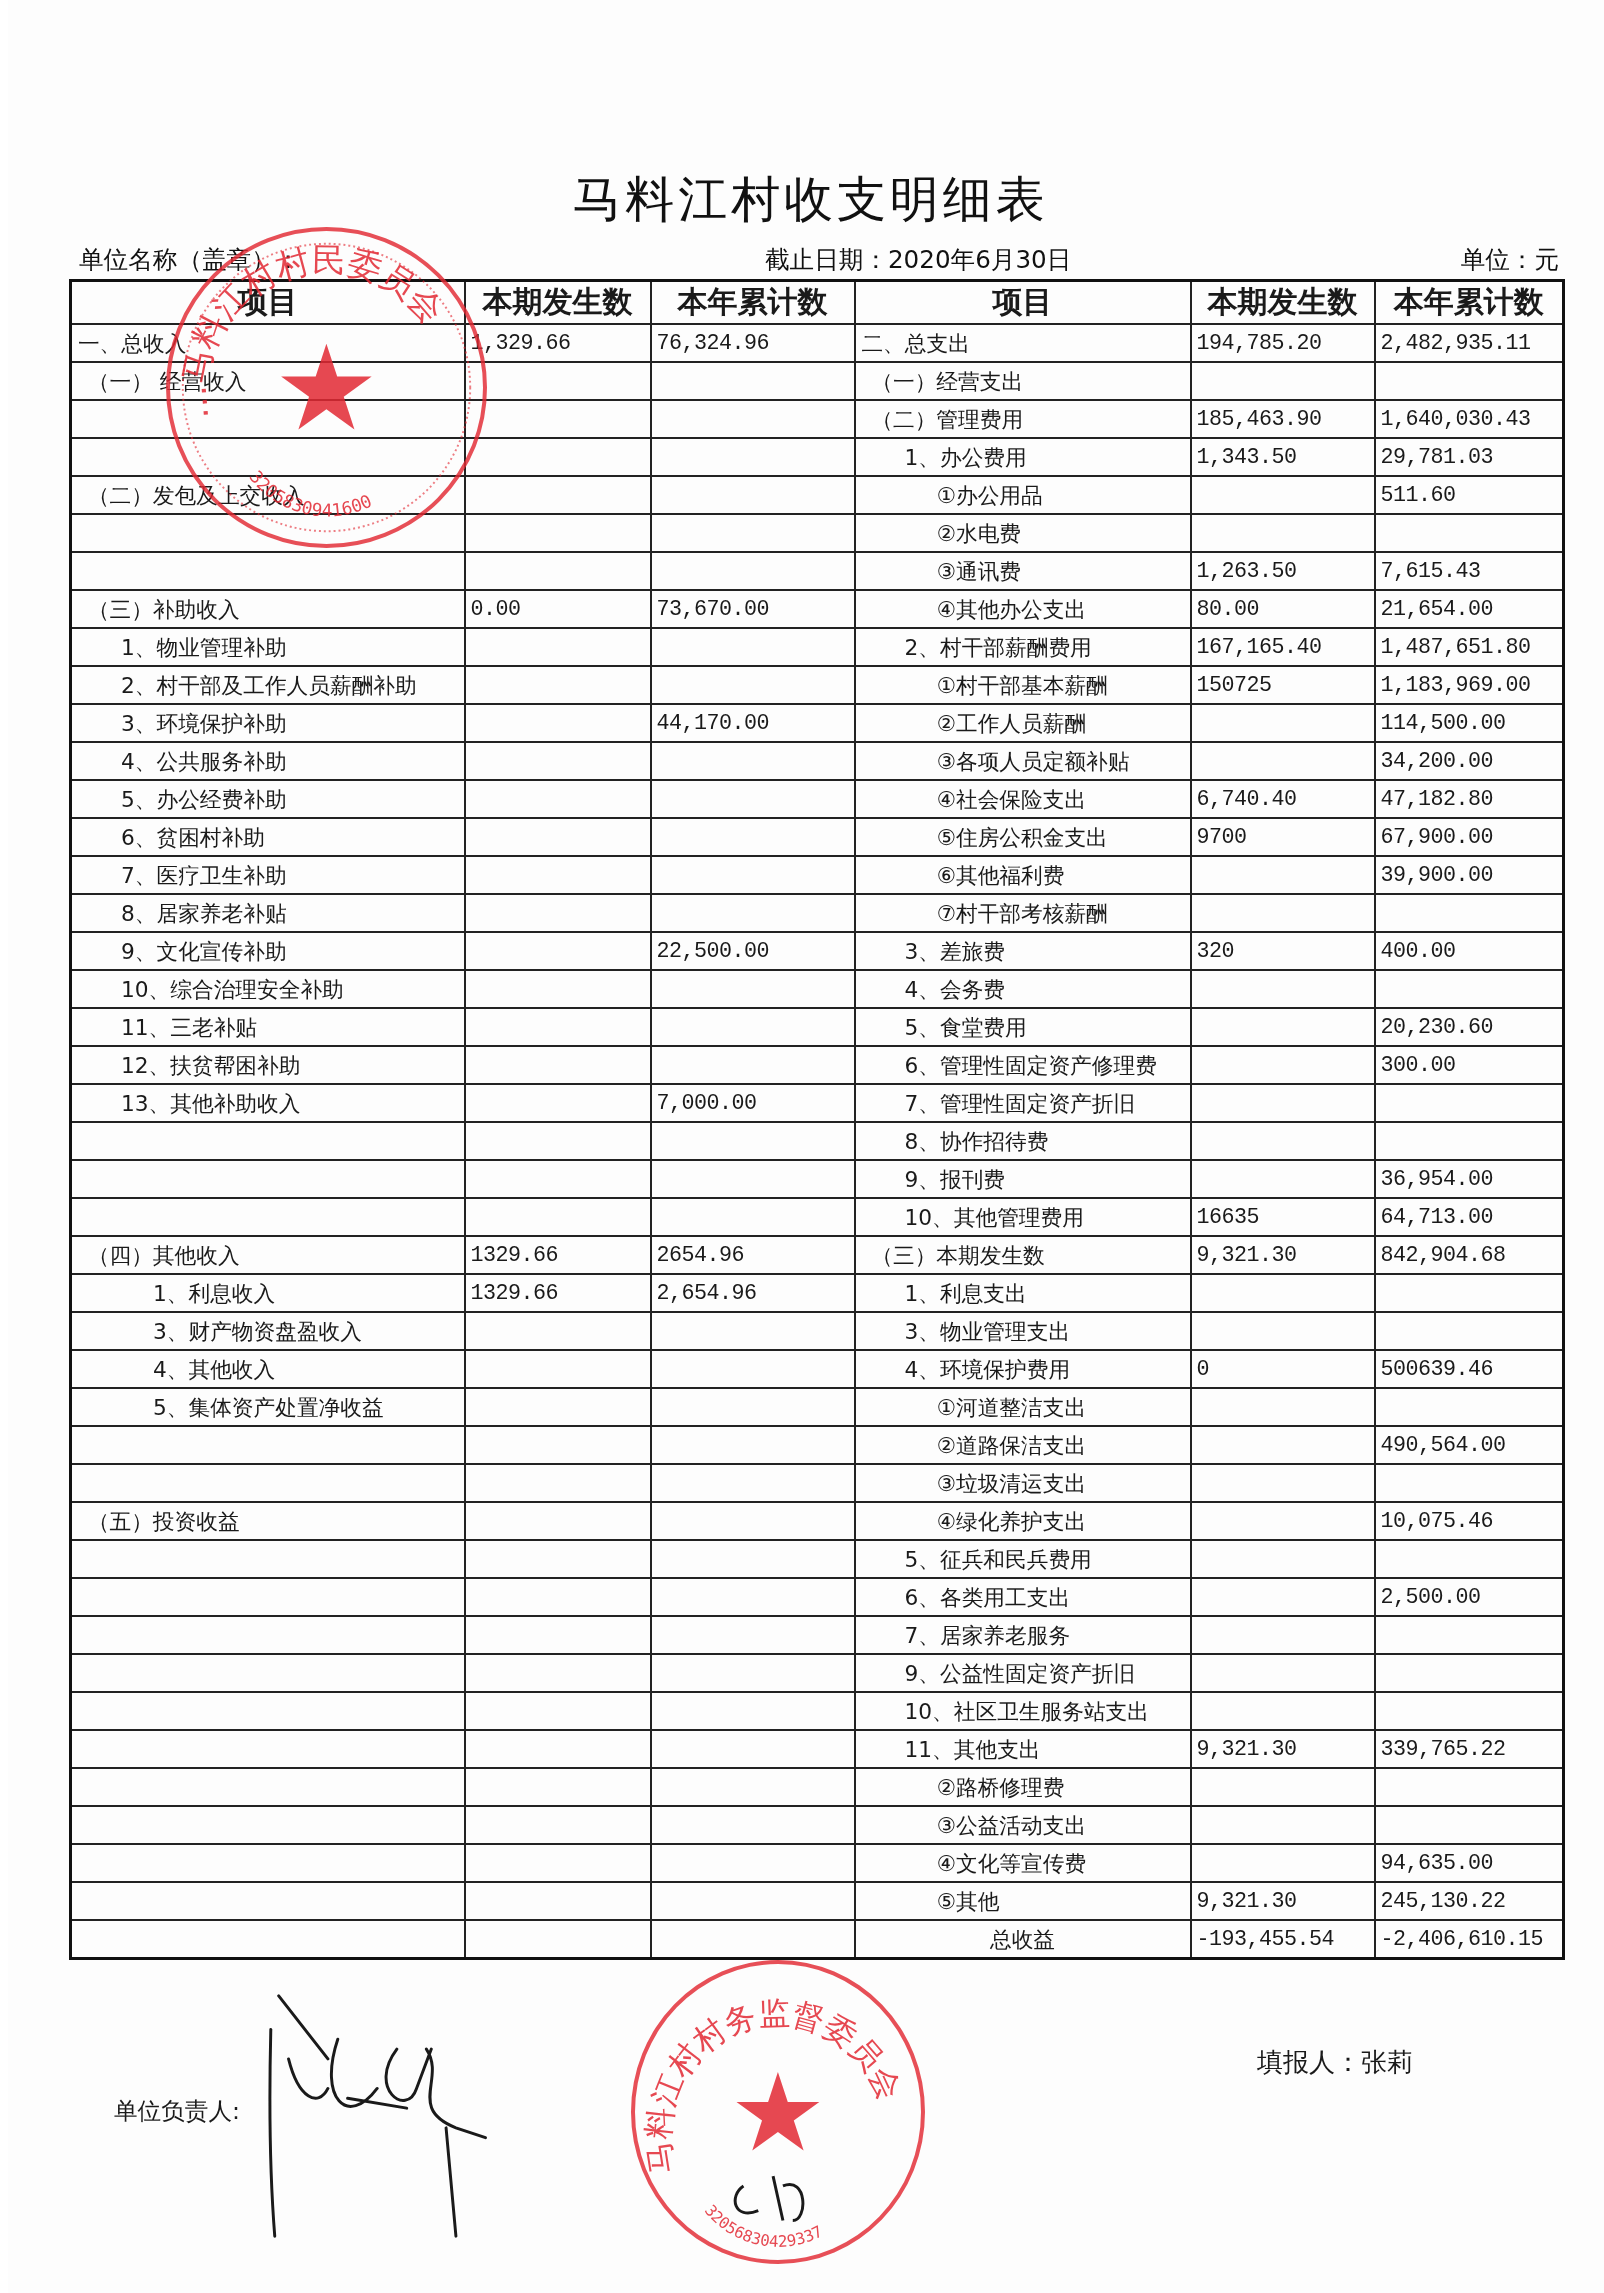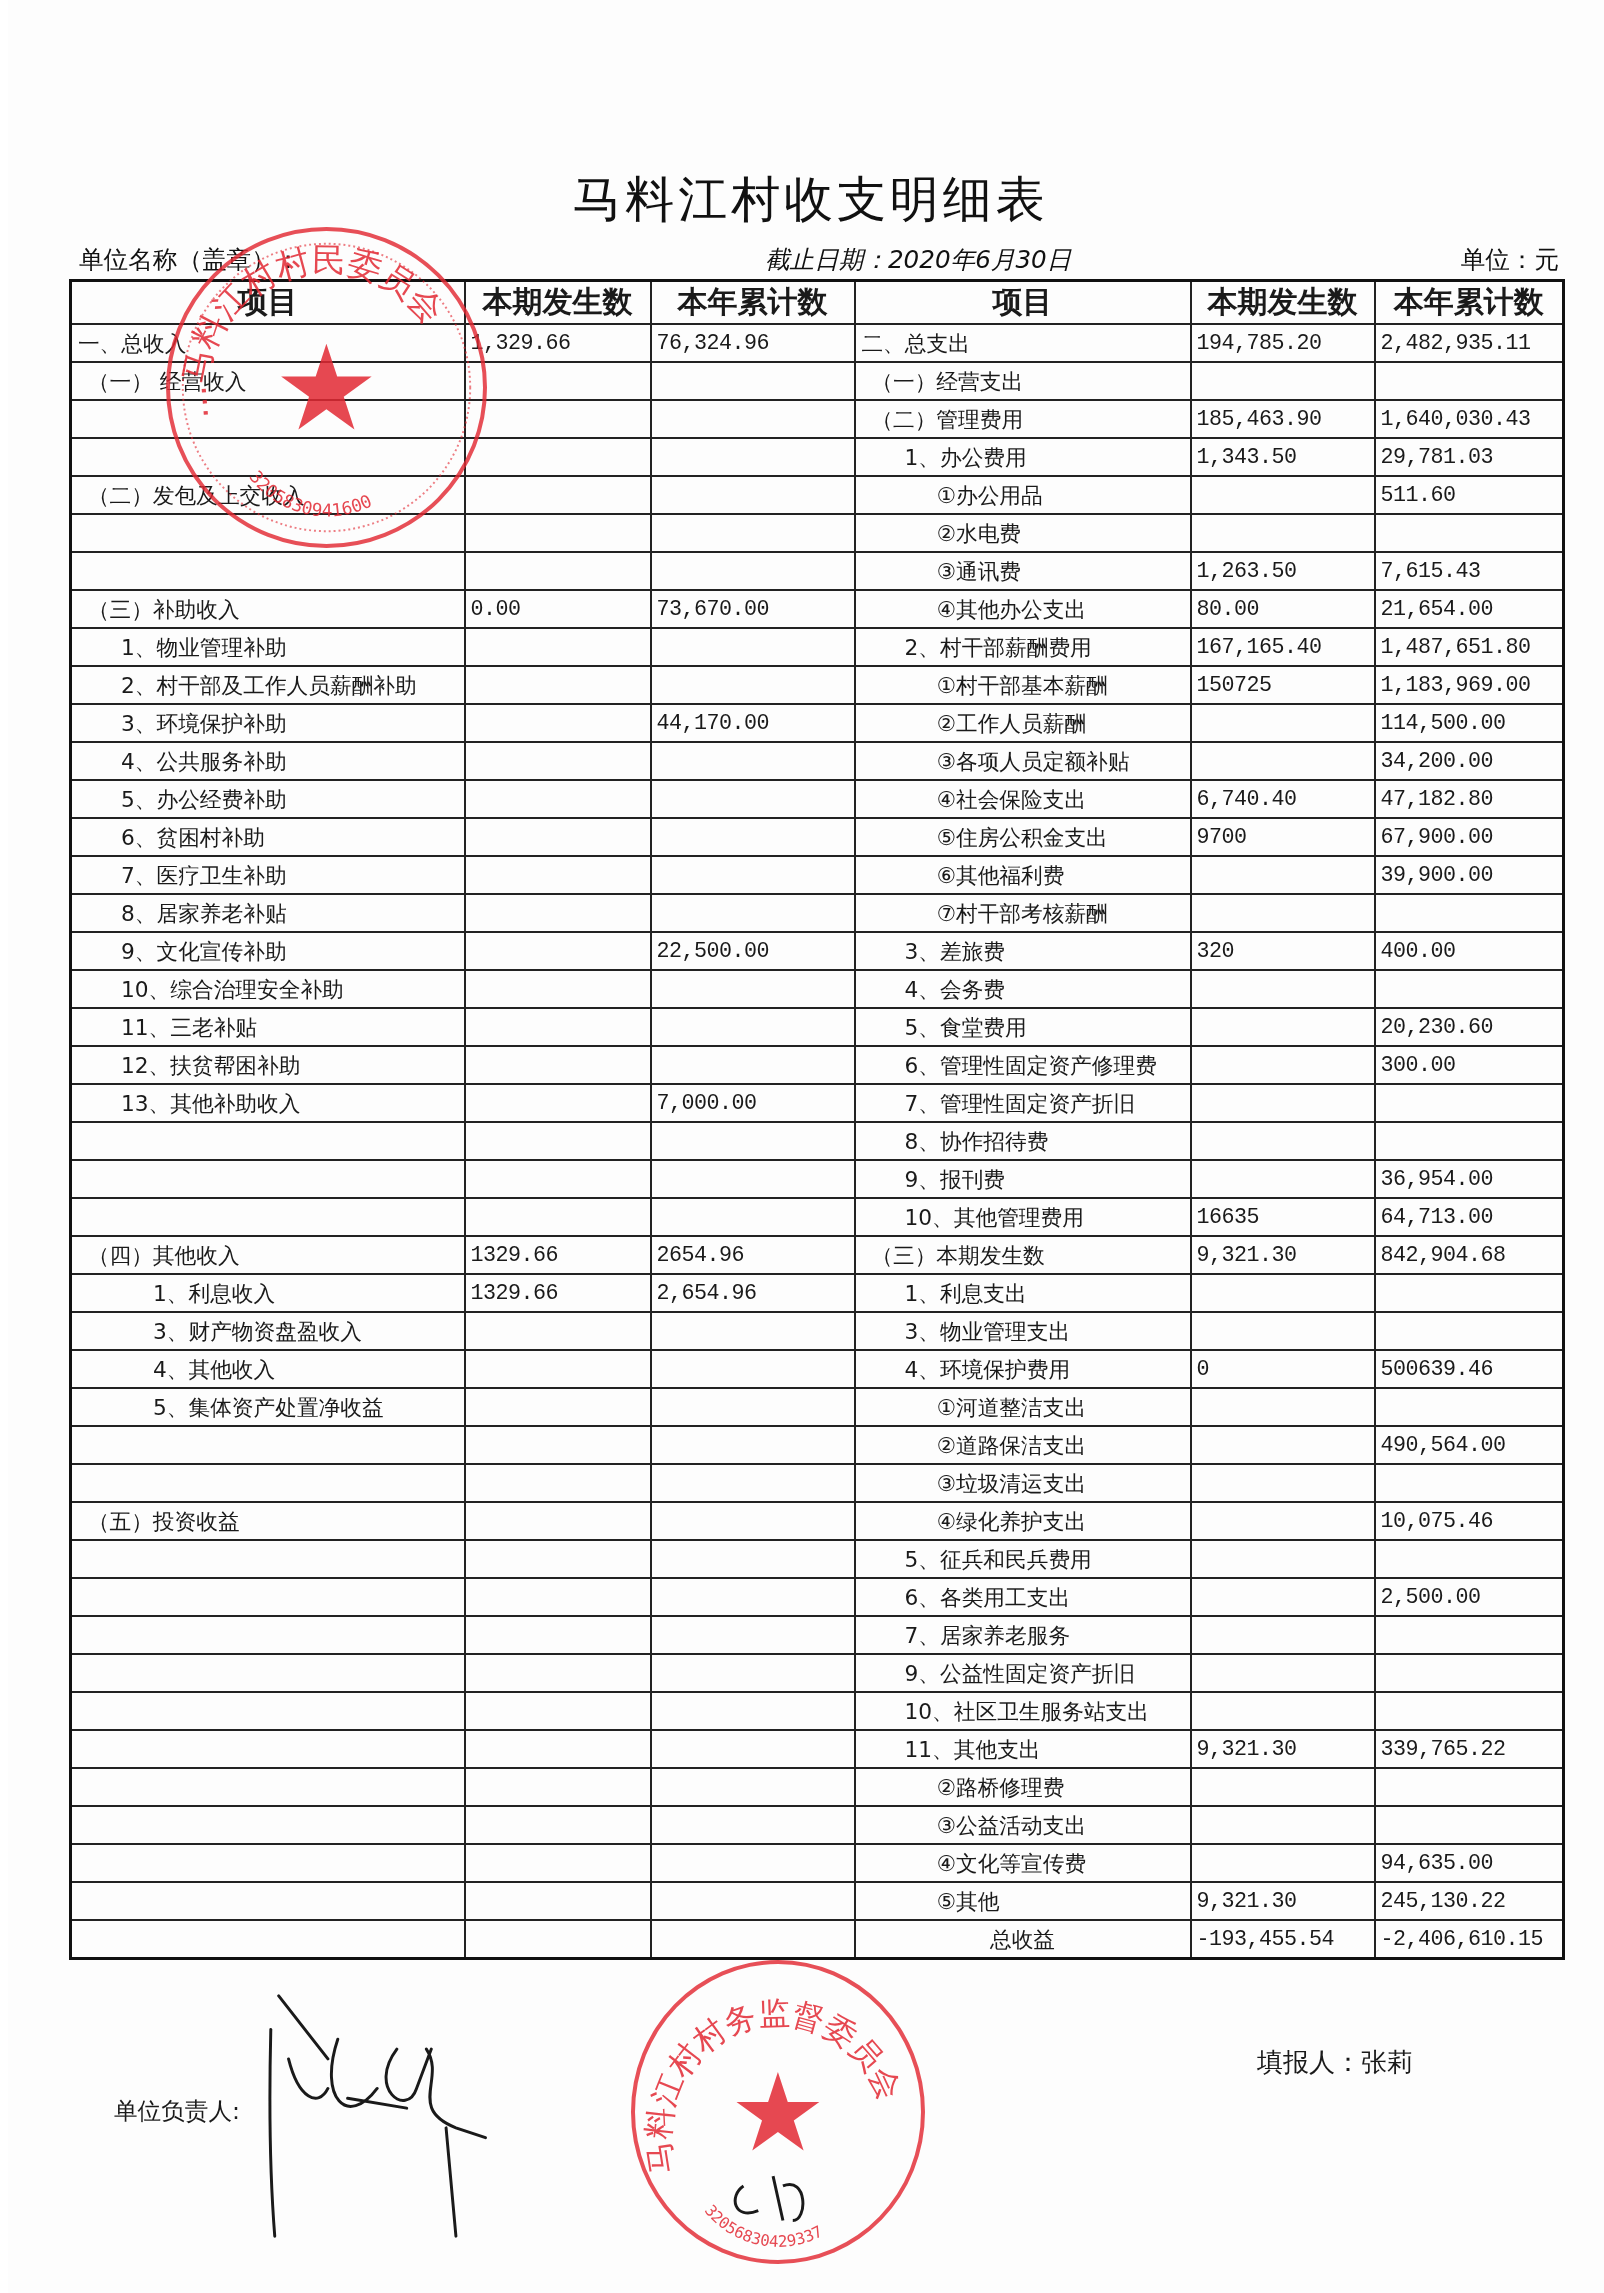--- a/index.html
+++ b/index.html
@@ -3,21 +3,21 @@
 <meta charset="utf-8">
 <style>
   html, body { margin: 0; padding: 0; background: #ffffff; }
   body { width: 1605px; height: 2293px; position: relative; overflow: hidden;
          font-family: "DejaVu Serif", "Liberation Serif", serif; color: #1a1a1a; }
   .page { position: absolute; left: 8px; top: 0; width: 1605px; height: 2293px; background: #fdfdfd; }
   .title { position: absolute; left: 0; width: 1605px; top: 167px; text-align: center;
            font-size: 49px; letter-spacing: 3.9px; font-family: "DejaVu Sans", "Liberation Sans", sans-serif; color: #111; }
   .meta { position: absolute; top: 243px; font-size: 24.6px; font-family: "DejaVu Sans", "Liberation Sans", sans-serif; color: #111; }
   .meta.unit-name { left: 71px; }
-  .meta.cutoff { left: 757px; font-style: italic; }
+  .meta.cutoff { left: 757px; }
   .meta.unit { right: 54px; }
   table.ledger { position: absolute; left: 61px; top: 279px; width: 1493px; border-collapse: collapse;
                  table-layout: fixed; border: 3.9px solid #111; }
   table.ledger col.c1 { width: 394px; } table.ledger col.c2 { width: 186px; } table.ledger col.c3 { width: 204px; }
   table.ledger col.c4 { width: 336px; } table.ledger col.c5 { width: 184px; } table.ledger col.c6 { width: 189px; }
   table.ledger td, table.ledger th { border: 2px solid #222; height: 36px; padding: 0 4.9px; font-size: 21.7px;
                  white-space: nowrap; overflow: hidden; font-weight: normal; vertical-align: middle; }
   table.ledger th { height: 35px; font-size: 30px; text-align: center; font-family: "DejaVu Sans", "Liberation Sans", sans-serif; font-weight: bold; }
   table.ledger td.lbl { font-family: "DejaVu Sans", "Liberation Sans", sans-serif; }
   table.ledger td.num { font-family: "Liberation Mono", "DejaVu Sans Mono", monospace; font-size: 21.7px; letter-spacing: -0.5px; }

